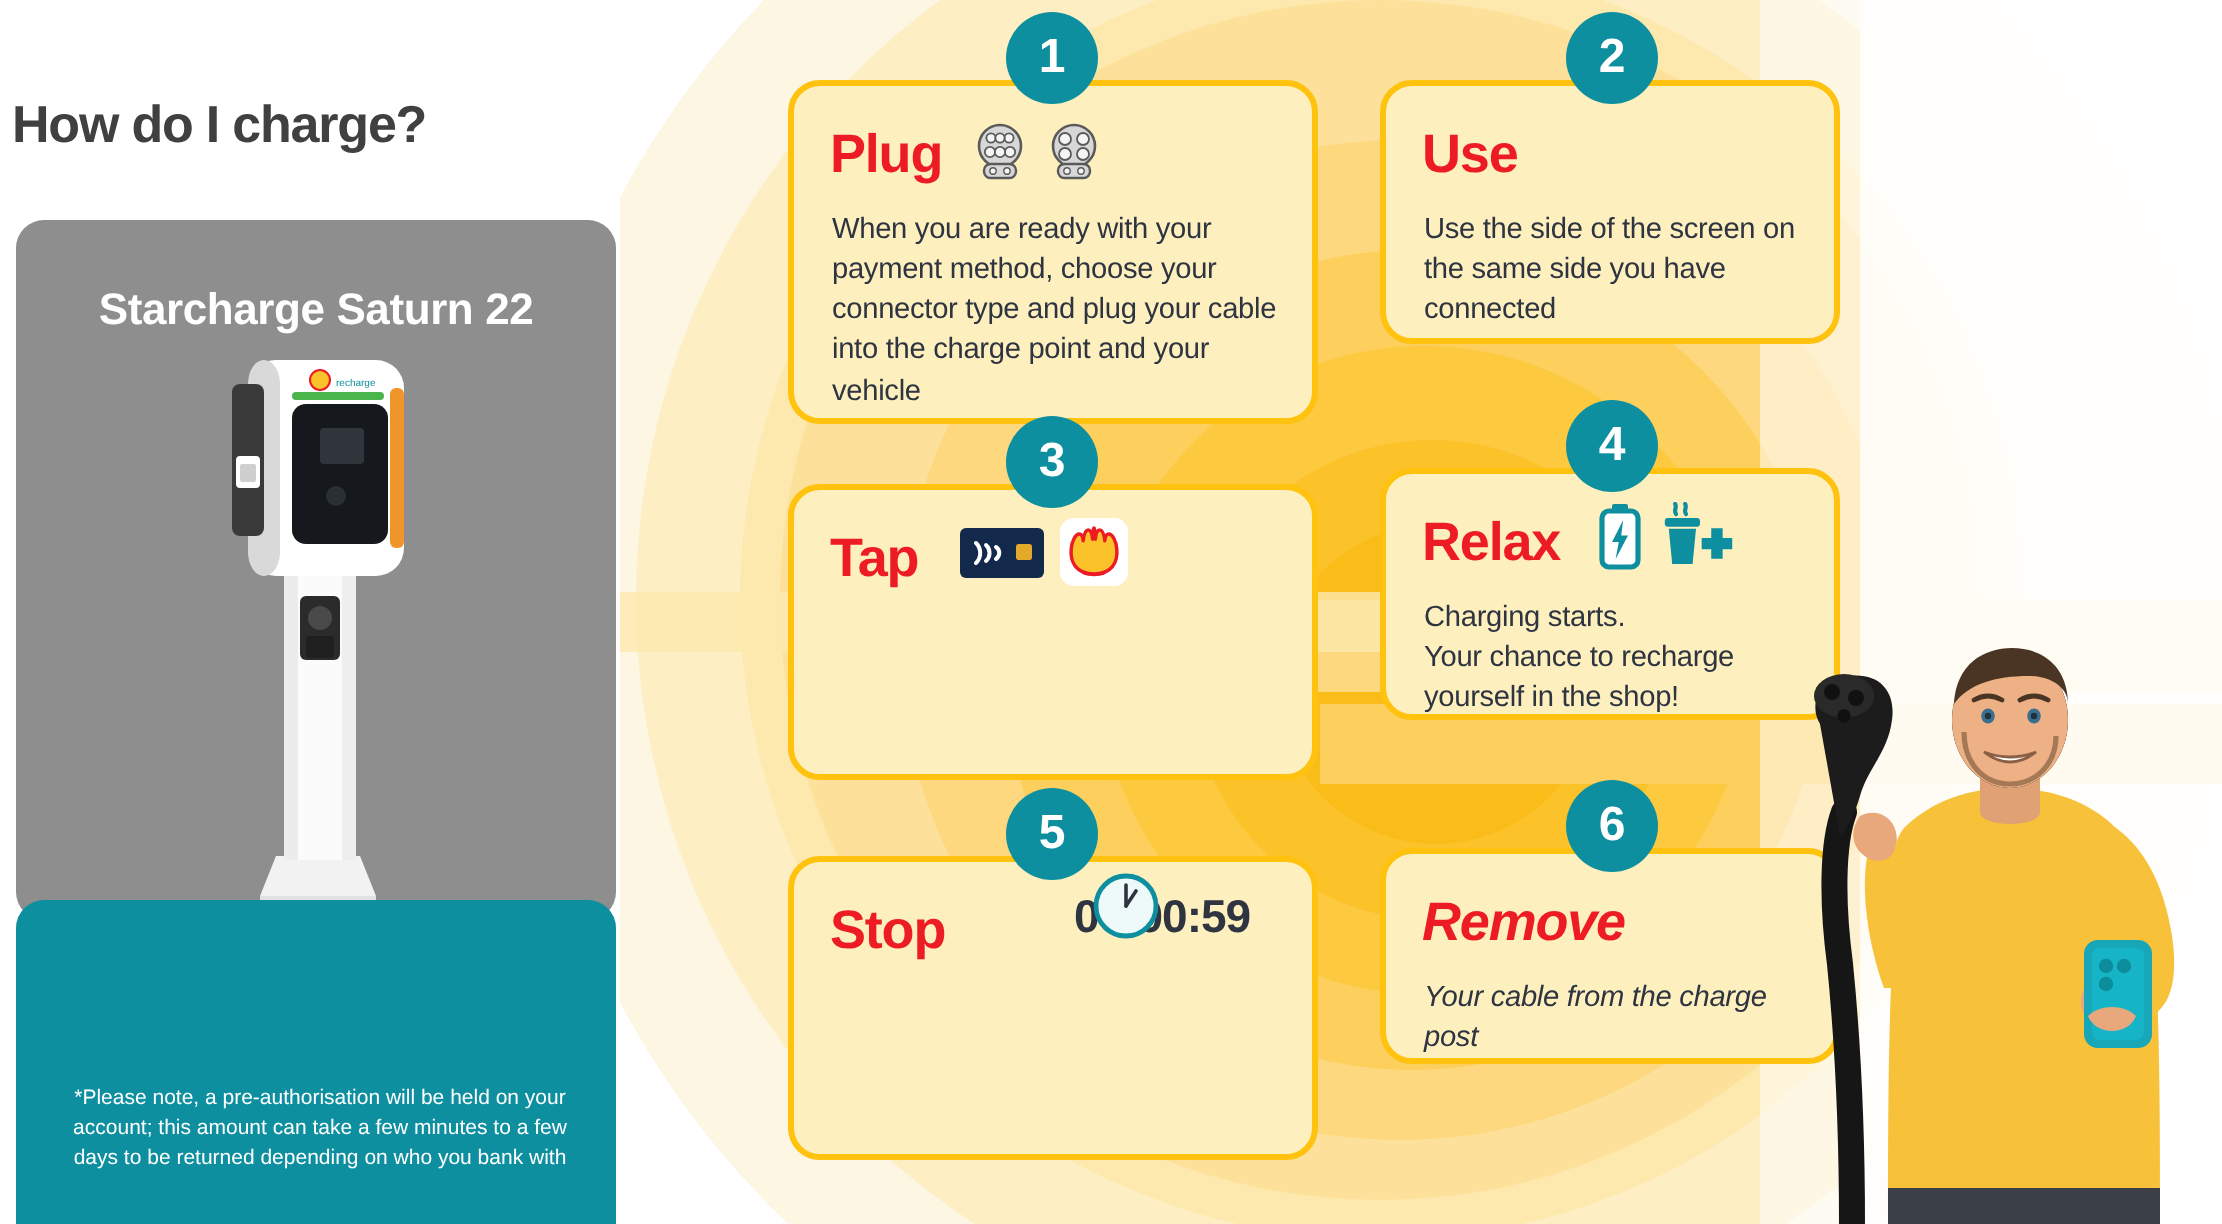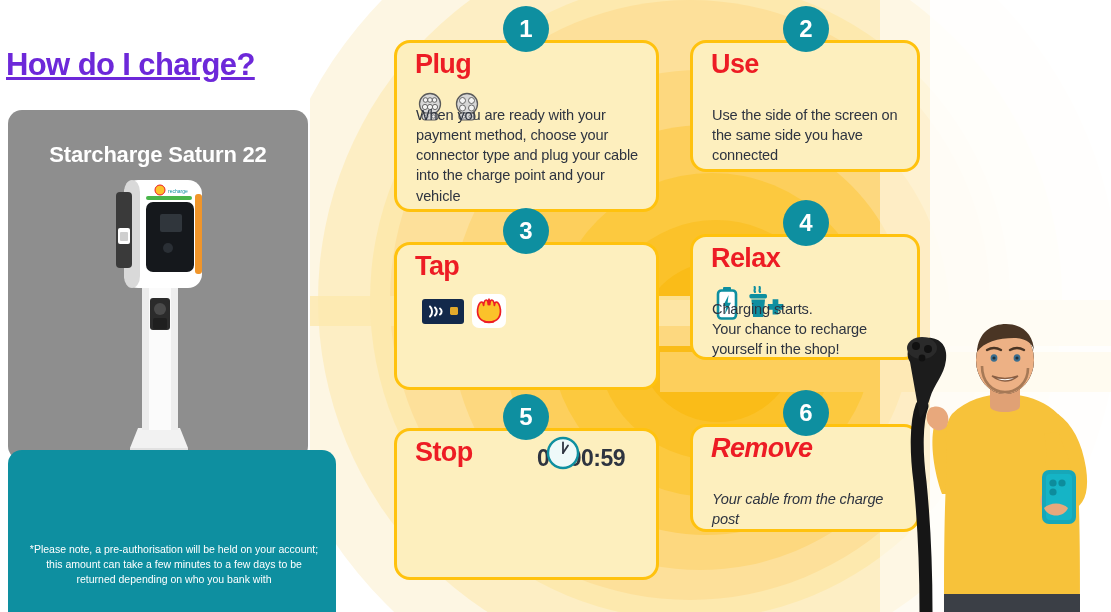--- a/index.html
+++ b/index.html
@@ -10,54 +10,53 @@
     position:relative;
   }
   #stage{position:absolute;inset:0;width:1111px;height:612px;overflow:hidden;background:#fff;}
 
   
   .bg-layer{position:absolute;inset:0;overflow:hidden;}
 
   
   .page-title{
     position:absolute;left:6px;top:48px;width:330px;
-    color:#6d28d9;font-size:31px;font-weight:bold;
-    letter-spacing:-0.6px;line-height:1.1;text-decoration:underline;
+    color:#404040;font-size:26px;font-weight:bold;
+    letter-spacing:-0.6px;line-height:1.1;
   }
   .device-panel{
     position:absolute;left:8px;top:110px;width:300px;height:350px;
     background:#8e8e8e;border-radius:14px;
   }
   .device-name{
     position:absolute;left:0;right:0;top:32px;text-align:center;
     color:#ffffff;font-size:22px;font-weight:bold;letter-spacing:-0.2px;
   }
   .charger-img{position:absolute;left:86px;top:60px;width:130px;height:285px;}
   .note-panel{
     position:absolute;left:8px;top:450px;width:300px;height:162px;
-    background:#0e8fa0;border-radius:14px 14px 0 0;padding-left:28px;
+    background:#0e8fa0;border-radius:14px 14px 0 0;
   }
   .note-text{
     position:absolute;left:18px;right:14px;top:92px;
     color:#ffffff;font-size:10.5px;line-height:1.45;text-align:center;
   }
 
   
   .card{
     position:absolute;
     background:#fdefbe;
     border:3px solid #ffc20e;
     border-radius:16px;
     box-sizing:border-box;
   }
   .card-head{
     position:absolute;left:18px;top:8px;
-    display:flex;align-items:flex-start;gap:14px;
+    display:flex;align-items:flex-end;gap:14px;
     height:40px;
-    flex-direction:column;
   }
   .card-title{
     color:#ed1c24;font-size:27px;font-weight:bold;letter-spacing:-0.6px;
     line-height:1;
   }
   .card-body{
     position:absolute;left:19px;right:12px;top:62px;
     color:#2e3440;font-size:14.6px;line-height:1.38;
     letter-spacing:-0.15px;white-space:pre-line;
   }

